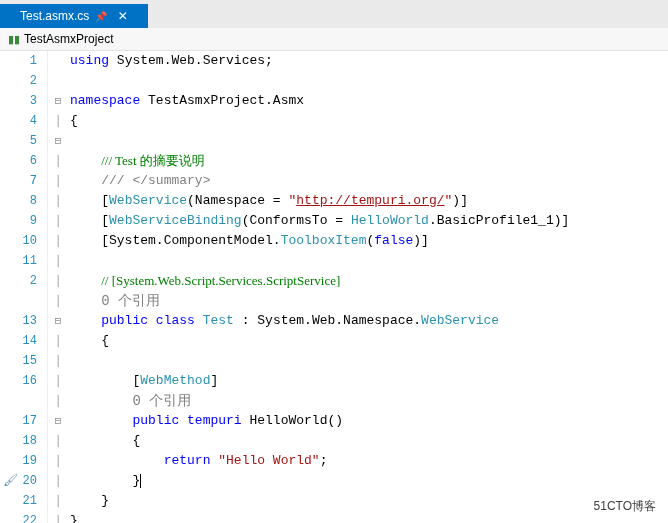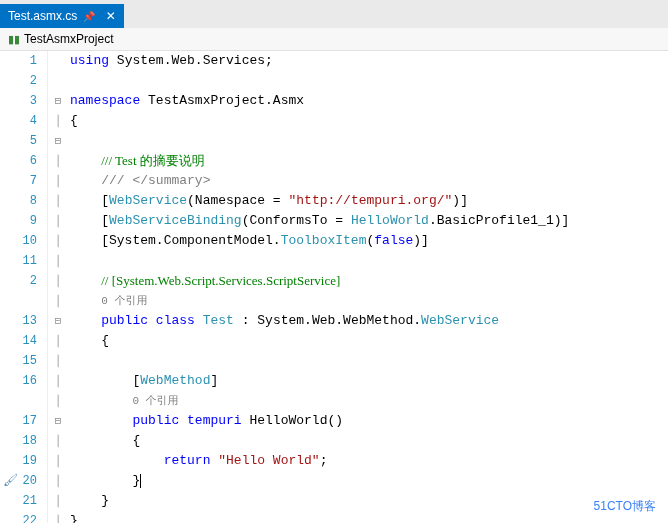--- a/index.html
+++ b/index.html
@@ -14,21 +14,21 @@
   }
   .tab-bar {
     background: #eaeaea;
     height: 28px;
     display: flex;
     align-items: flex-end;
   }
   .tab {
     background: #0072c6;
     color: #fff;
-    padding: 5px 8px;
+    padding: 5px 20px;
     font-family: "Segoe UI", sans-serif;
     font-size: 12px;
     display: flex;
     align-items: center;
     gap: 6px;
     justify-content: center;
   }
   .tab .pin { font-size: 10px; opacity: 0.9; }
   .tab .close { font-size: 12px; margin-left: 4px; }
   .breadcrumb {
@@ -69,41 +69,41 @@
     font-size: 11px;
     user-select: none;
   }
   .code {
     padding-left: 2px;
     flex: 1;
   }
   .kw { color: #0000ff; }
   .type { color: #2b91af; }
   .str, .url { color: #a31515; }
-  .url { }
+  .url { text-decoration: underline; }
   .cmt { color: #008000; font-family: Liberation Serif, serif; }
   .cmt-gray { color: #808080; }
-  .ref-txt { color: #808080; font-size: 11px; }
+  .ref-txt { color: #808080; font-size: 14px; }
   .brush {
     position: absolute;
     left: 3px;
     font-size: 12px;
     color: #5d8bb3;
   }
   .cursor {
     display: inline-block;
     width: 1px; height: 14px;
     background: #000;
     vertical-align: middle;
   }
   .watermark {
     position: absolute;
     bottom: 8px;
     right: 12px;
-    color: #3b82f6;
+    color: #404040;
     font-family: "Segoe UI", sans-serif;
     font-size: 12px;
   }
 </style>
 </head>
 <body>
 
 <div class="tab-bar">
   <div class="tab">
     <span>Test.asmx.cs</span>
@@ -125,21 +125,21 @@
   <div class="code-line"><div class="gutter">4</div><div class="outline">│</div><div class="code"><span>{</span></div></div>
   <div class="code-line"><div class="gutter">5</div><div class="outline">⊟</div></div>
   <div class="code-line"><div class="gutter">6</div><div class="outline">│</div><div class="code">    <span class="cmt">/// Test 的摘要说明</span></div></div>
   <div class="code-line"><div class="gutter">7</div><div class="outline">│</div><div class="code">    <span class="cmt-gray">/// </span><span class="cmt-gray">&lt;/summary&gt;</span></div></div>
   <div class="code-line"><div class="gutter">8</div><div class="outline">│</div><div class="code">    <span>[</span><span class="type">WebService</span><span>(Namespace = </span><span class="str">"</span><span class="url">http://tempuri.org/</span><span class="str">"</span><span>)]</span></div></div>
   <div class="code-line"><div class="gutter">9</div><div class="outline">│</div><div class="code">    <span>[</span><span class="type">WebServiceBinding</span><span>(ConformsTo = </span><span class="type">HelloWorld</span><span>.BasicProfile1_1)]</span></div></div>
   <div class="code-line"><div class="gutter">10</div><div class="outline">│</div><div class="code">    <span>[System.ComponentModel.</span><span class="type">ToolboxItem</span><span>(</span><span class="kw">false</span><span>)]</span></div></div>
   <div class="code-line"><div class="gutter">11</div><div class="outline">│</div></div>
   <div class="code-line"><div class="gutter">2</div><div class="outline">│</div><div class="code">    <span class="cmt">// [System.Web.Script.Services.ScriptService]</span></div></div>
   <div class="code-line"><div class="gutter"></div><div class="outline">│</div><div class="code">    <span class="ref-txt">0 个引用</span></div></div>
-  <div class="code-line"><div class="gutter">13</div><div class="outline">⊟</div><div class="code">    <span class="kw">public class</span> <span class="type">Test</span><span> : </span><span>System.Web.WebMethod.</span><span class="type">WebService</span></div></div>
+  <div class="code-line"><div class="gutter">13</div><div class="outline">⊟</div><div class="code">    <span class="kw">public class</span> <span class="type">Test</span><span> : </span><span>System.Web.Namespace.</span><span class="type">WebService</span></div></div>
   <div class="code-line"><div class="gutter">14</div><div class="outline">│</div><div class="code">    <span>{</span></div></div>
   <div class="code-line"><div class="gutter">15</div><div class="outline">│</div><div class="code"></div></div>
   <div class="code-line"><div class="gutter">16</div><div class="outline">│</div><div class="code">        <span>[</span><span class="type">WebMethod</span><span>]</span></div></div>
   <div class="code-line"><div class="gutter"></div><div class="outline">│</div><div class="code">        <span class="ref-txt">0 个引用</span></div></div>
   <div class="code-line"><div class="gutter">17</div><div class="outline">⊟</div><div class="code">        <span class="kw">public</span> <span class="kw">tempuri</span><span> HelloWorld()</span></div></div>
   <div class="code-line"><div class="gutter">18</div><div class="outline">│</div><div class="code">        <span>{</span></div></div>
   <div class="code-line"><div class="gutter">19</div><div class="outline">│</div><div class="code">            <span class="kw">return</span> <span class="str">"Hello World"</span><span>;</span></div></div>
   <div class="code-line" style="position:relative"><span class="brush">🖌</span><div class="gutter">20</div><div class="outline">│</div><div class="code">        <span>}</span><span class="cursor"></span></div></div>
   <div class="code-line"><div class="gutter">21</div><div class="outline">│</div><div class="code">    <span>}</span></div></div>
   <div class="code-line"><div class="gutter">22</div><div class="outline">│</div><div class="code"><span>}</span></div></div>

